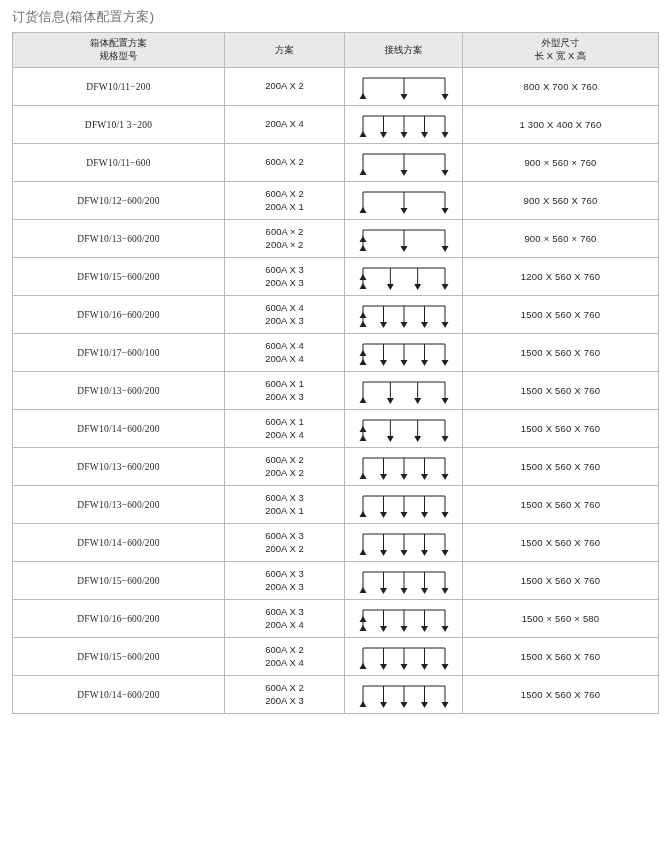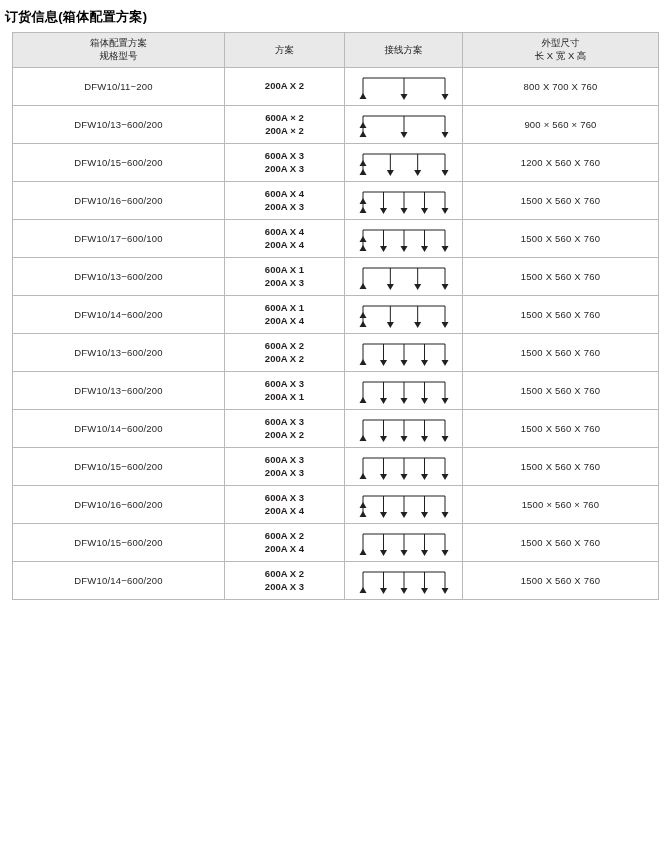--- a/index.html
+++ b/index.html
@@ -14,24 +14,24 @@
     color: #231f20;
     overflow: hidden;
   }
   .page {
     position: relative;
     width: 670px;
     height: 854px;
     box-sizing: border-box;
   }
   .title {
-    color: #000000;
+    color: #737373;
     font-size: 13px;
-    font-weight: bold;
-    padding: 8px 0 6px 5px;
+    font-weight: normal;
+    padding: 8px 0 6px 12px;
     letter-spacing: 0.3px;
   }
   table.order-table {
     border-collapse: collapse;
     width: 646px;
     margin: 0 12px;
     table-layout: fixed;
   }
   table.order-table td, table.order-table th {
     border: 1px solid #b9b9b9;
@@ -50,26 +50,26 @@
   }
   .col-model { width: 212px; }
   .col-plan { width: 120px; }
   .col-wire { width: 118px; }
   .col-dim { width: 196px; }
 
   tbody td { height: 37px; }
   .model-cell {
     letter-spacing: 0.2px;
     font-size: 10px;
+    font-family: Liberation Serif, serif;
   }
   .plan-cell {
     font-size: 9.5px;
     line-height: 1.35;
     white-space: pre-line;
-    font-weight: bold;
   }
   .dim-cell {
     font-size: 10px;
     letter-spacing: 0.2px;
   }
   .wire-cell {
     padding: 0;
   }
   .wire-cell svg {
     display: block;
@@ -113,20 +113,67 @@
               <path d="M 14 26 L 14 8 L 96 8 L 96 24" fill="none" stroke="#231f20" stroke-width="1"></path>
               <polygon points="10.5,29 17.5,29 14,23" fill="#231f20"></polygon>
               <polygon points="92.5,24 99.5,24 96,30" fill="#231f20"></polygon>
               <line x1="55" y1="8" x2="55" y2="24" stroke="#231f20" stroke-width="1"></line>
               <polygon points="51.5,24 58.5,24 55,30" fill="#231f20"></polygon>
             </svg>
           </td>
           <td class="dim-cell">800 X 700 X 760</td>
         </tr>
         <tr>
+          <td class="model-cell">DFW10/1 3−200</td>
+          <td class="plan-cell">200A X 4</td>
+          <td class="wire-cell">
+            <svg width="110" height="34" viewBox="0 0 110 34">
+              <path d="M 14 26 L 14 8 L 96 8 L 96 24" fill="none" stroke="#231f20" stroke-width="1"></path>
+              <polygon points="10.5,29 17.5,29 14,23" fill="#231f20"></polygon>
+              <polygon points="92.5,24 99.5,24 96,30" fill="#231f20"></polygon>
+              <line x1="34.5" y1="8" x2="34.5" y2="24" stroke="#231f20" stroke-width="1"></line>
+              <polygon points="31,24 38,24 34.5,30" fill="#231f20"></polygon>
+              <line x1="55" y1="8" x2="55" y2="24" stroke="#231f20" stroke-width="1"></line>
+              <polygon points="51.5,24 58.5,24 55,30" fill="#231f20"></polygon>
+              <line x1="75.5" y1="8" x2="75.5" y2="24" stroke="#231f20" stroke-width="1"></line>
+              <polygon points="72,24 79,24 75.5,30" fill="#231f20"></polygon>
+            </svg>
+          </td>
+          <td class="dim-cell">1 300 X 400 X 760</td>
+        </tr>
+        <tr>
+          <td class="model-cell">DFW10/11−600</td>
+          <td class="plan-cell">600A X 2</td>
+          <td class="wire-cell">
+            <svg width="110" height="34" viewBox="0 0 110 34">
+              <path d="M 14 26 L 14 8 L 96 8 L 96 24" fill="none" stroke="#231f20" stroke-width="1"></path>
+              <polygon points="10.5,29 17.5,29 14,23" fill="#231f20"></polygon>
+              <polygon points="92.5,24 99.5,24 96,30" fill="#231f20"></polygon>
+              <line x1="55" y1="8" x2="55" y2="24" stroke="#231f20" stroke-width="1"></line>
+              <polygon points="51.5,24 58.5,24 55,30" fill="#231f20"></polygon>
+            </svg>
+          </td>
+          <td class="dim-cell">900 × 560 × 760</td>
+        </tr>
+        <tr>
+          <td class="model-cell">DFW10/12−600/200</td>
+          <td class="plan-cell">600A X 2
+200A X 1</td>
+          <td class="wire-cell">
+            <svg width="110" height="34" viewBox="0 0 110 34">
+              <path d="M 14 26 L 14 8 L 96 8 L 96 24" fill="none" stroke="#231f20" stroke-width="1"></path>
+              <polygon points="10.5,29 17.5,29 14,23" fill="#231f20"></polygon>
+              <polygon points="92.5,24 99.5,24 96,30" fill="#231f20"></polygon>
+              <line x1="55" y1="8" x2="55" y2="24" stroke="#231f20" stroke-width="1"></line>
+              <polygon points="51.5,24 58.5,24 55,30" fill="#231f20"></polygon>
+            </svg>
+          </td>
+          <td class="dim-cell">900 X 560 X 760</td>
+        </tr>
+        <tr>
           <td class="model-cell">DFW10/13−600/200</td>
           <td class="plan-cell">600A × 2
 200A × 2</td>
           <td class="wire-cell">
             <svg width="110" height="34" viewBox="0 0 110 34">
               <path d="M 14 26 L 14 8 L 96 8 L 96 24" fill="none" stroke="#231f20" stroke-width="1"></path>
               <polygon points="10.5,29 17.5,29 14,23" fill="#231f20"></polygon>
               <polygon points="10.5,20 17.5,20 14,14" fill="#231f20"></polygon>
               <polygon points="92.5,24 99.5,24 96,30" fill="#231f20"></polygon>
               <line x1="55" y1="8" x2="55" y2="24" stroke="#231f20" stroke-width="1"></line>
@@ -315,21 +362,21 @@
               <polygon points="10.5,20 17.5,20 14,14" fill="#231f20"></polygon>
               <polygon points="92.5,24 99.5,24 96,30" fill="#231f20"></polygon>
               <line x1="34.5" y1="8" x2="34.5" y2="24" stroke="#231f20" stroke-width="1"></line>
               <polygon points="31,24 38,24 34.5,30" fill="#231f20"></polygon>
               <line x1="55" y1="8" x2="55" y2="24" stroke="#231f20" stroke-width="1"></line>
               <polygon points="51.5,24 58.5,24 55,30" fill="#231f20"></polygon>
               <line x1="75.5" y1="8" x2="75.5" y2="24" stroke="#231f20" stroke-width="1"></line>
               <polygon points="72,24 79,24 75.5,30" fill="#231f20"></polygon>
             </svg>
           </td>
-          <td class="dim-cell">1500 × 560 × 760</td>
+          <td class="dim-cell">1500 × 560 × 580</td>
         </tr>
         <tr>
           <td class="model-cell">DFW10/15−600/200</td>
           <td class="plan-cell">600A X 2
 200A X 4</td>
           <td class="wire-cell">
             <svg width="110" height="34" viewBox="0 0 110 34">
               <path d="M 14 26 L 14 8 L 96 8 L 96 24" fill="none" stroke="#231f20" stroke-width="1"></path>
               <polygon points="10.5,29 17.5,29 14,23" fill="#231f20"></polygon>
               <polygon points="92.5,24 99.5,24 96,30" fill="#231f20"></polygon>

